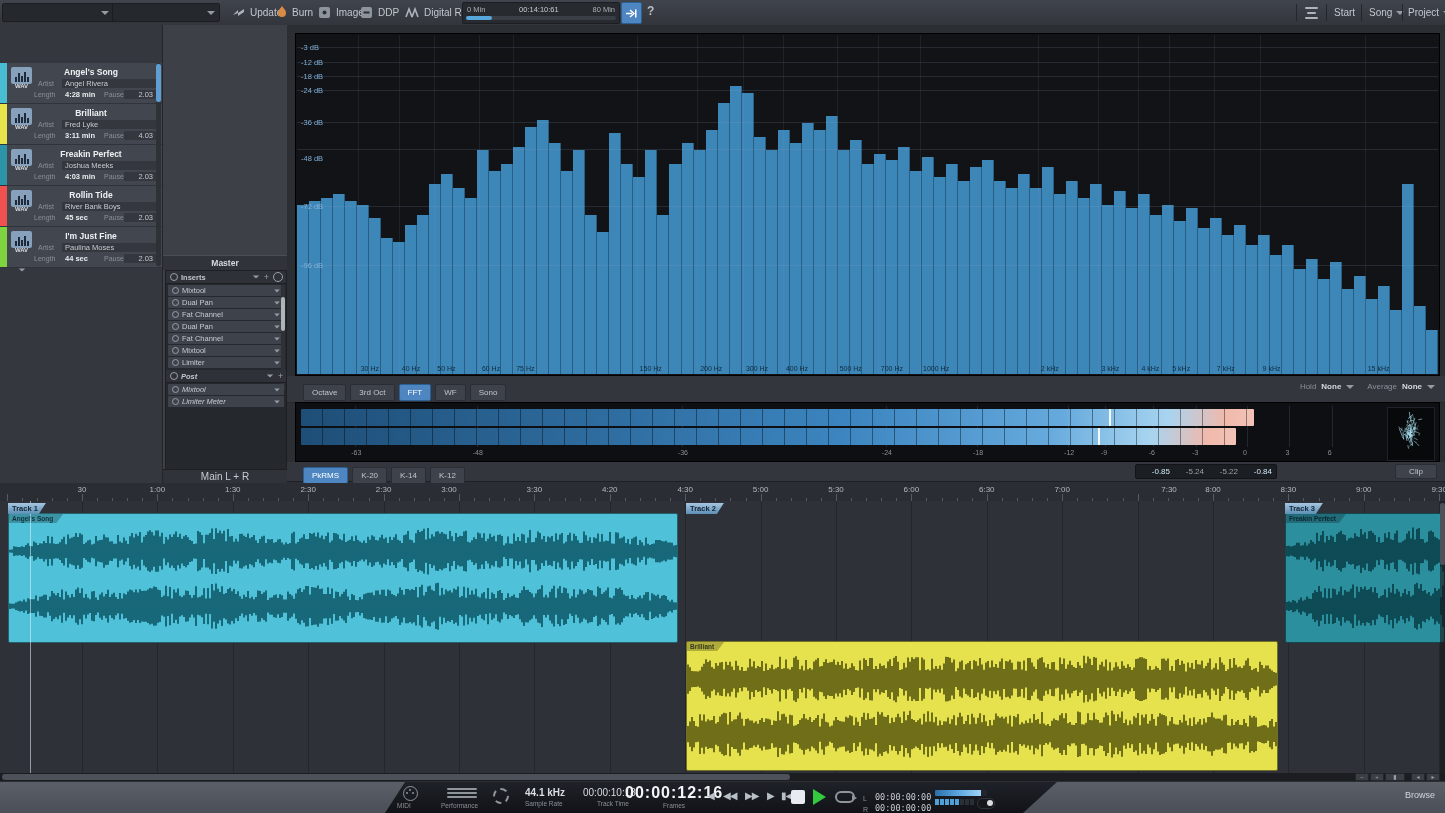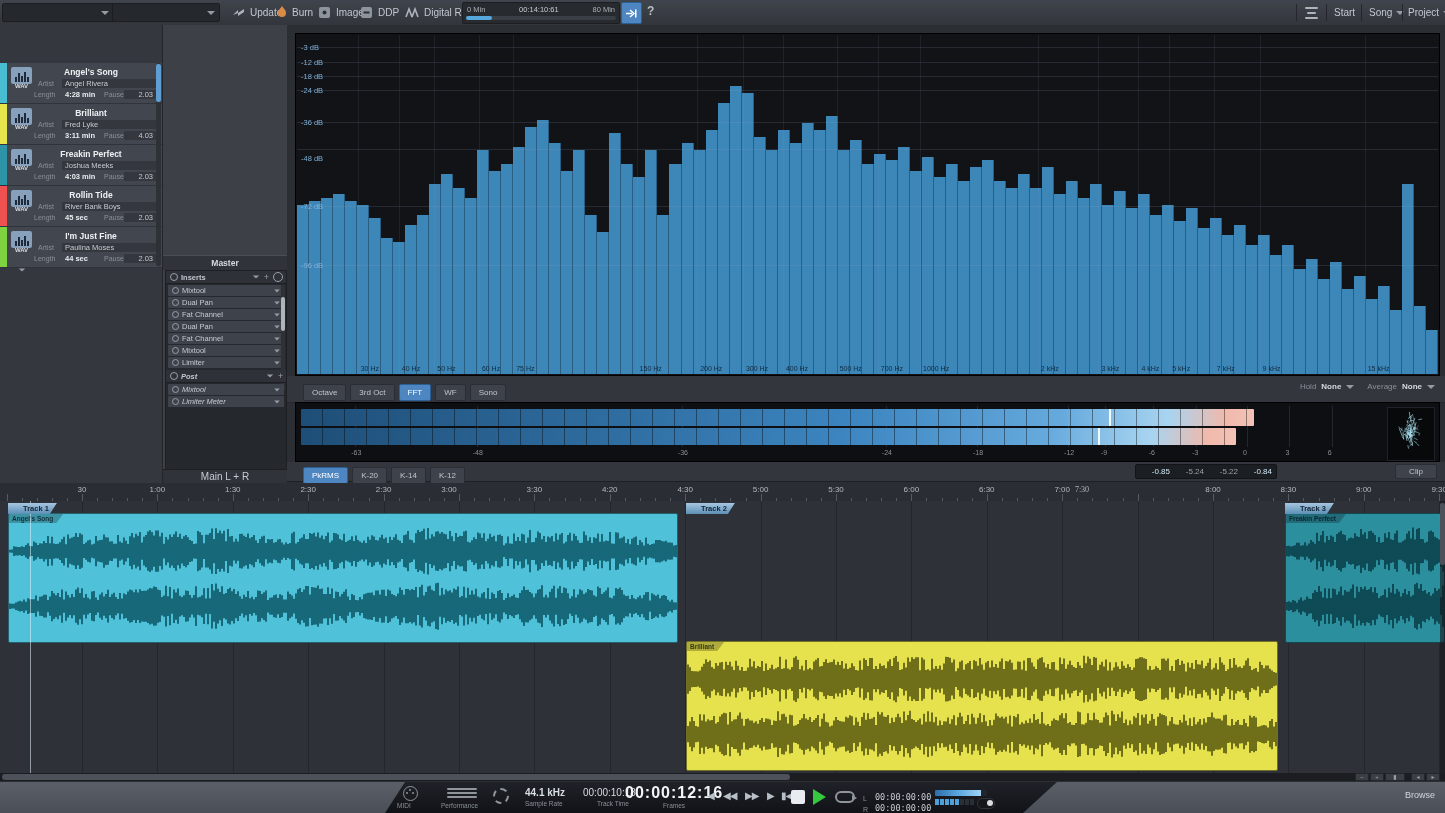--- a/index.html
+++ b/index.html
@@ -107,21 +107,21 @@
             border-radius:2px;font-size:8px;color:#c2c7ce;text-align:center;line-height:13px;}
 
   
   #ruler{position:absolute;left:0;top:483px;width:1445px;height:18px;background:#2a2d33;border-bottom:1px solid #17191c;}
   .ruler-lbl{position:absolute;top:2px;width:34px;margin-left:-17px;text-align:center;font-size:8px;color:#b4bac1;}
   .tick{position:absolute;bottom:0;width:1px;background:#545962;}
 
   
   #arrange{position:absolute;left:0;top:501px;width:1445px;height:272px;background:#2e3138;overflow:hidden;}
   .grid-line{position:absolute;top:0;bottom:0;width:1px;background:rgba(0,0,0,.22);}
-  .track-tab{position:absolute;top:2px;height:11px;padding:0 8px 0 15px;font-size:7.5px;font-weight:bold;color:#132334;
+  .track-tab{position:absolute;top:2px;height:11px;padding:0 8px 0 4px;font-size:7.5px;font-weight:bold;color:#132334;
              background:linear-gradient(#a6c6e0,#5d8fb6);clip-path:polygon(0 0,100% 0,calc(100% - 7px) 100%,0 100%);
              line-height:11px;}
   .clip{position:absolute;height:130px;border:1px solid rgba(0,0,0,.5);border-radius:2px;box-sizing:border-box;overflow:hidden;}
   .clip-name{position:absolute;left:0;top:0;height:9px;padding:0 10px 0 3px;background:rgba(0,0,0,.24);
              clip-path:polygon(0 0,100% 0,calc(100% - 7px) 100%,0 100%);font-size:6.5px;font-weight:bold;
              color:rgba(0,10,20,.72);line-height:9px;white-space:nowrap;}
   #playhead{position:absolute;left:30px;top:0;bottom:0;width:1px;background:rgba(230,242,252,.55);}
   #hscroll{position:absolute;left:0;top:773px;width:1445px;height:8px;background:#1b1d21;}
   #hscroll-thumb{position:absolute;left:2px;top:1px;width:788px;height:6px;background:#4c515a;border-radius:3px;}
   .zoom-btn{position:absolute;top:0;width:14px;height:8px;background:#3a3e45;border:1px solid #24262b;box-sizing:border-box;
@@ -748,21 +748,21 @@
       <div class="ruler-lbl" style="left: 383.6px;">2:30</div>
       <div class="ruler-lbl" style="left: 449px;">3:00</div>
       <div class="ruler-lbl" style="left: 534.4px;">3:30</div>
       <div class="ruler-lbl" style="left: 609.8px;">4:20</div>
       <div class="ruler-lbl" style="left: 685.2px;">4:30</div>
       <div class="ruler-lbl" style="left: 760.6px;">5:00</div>
       <div class="ruler-lbl" style="left: 836px;">5:30</div>
       <div class="ruler-lbl" style="left: 911.4px;">6:00</div>
       <div class="ruler-lbl" style="left: 986.8px;">6:30</div>
       <div class="ruler-lbl" style="left: 1062.2px;">7:00</div>
-      <div class="ruler-lbl" style="left: 1082px; font-family: Liberation Serif, serif;">7:30</div>
+      <div class="ruler-lbl" style="left: 1169px;">7:30</div>
       <div class="ruler-lbl" style="left: 1213px;">8:00</div>
       <div class="ruler-lbl" style="left: 1288.4px;">8:30</div>
       <div class="ruler-lbl" style="left: 1363.8px;">9:00</div>
       <div class="ruler-lbl" style="left: 1439.2px;">9:30</div>
       <div class="tick" style="left: 6.6px; height: 7px;"></div>
       <div class="tick" style="left: 21.68px; height: 3px;"></div>
       <div class="tick" style="left: 36.76px; height: 3px;"></div>
       <div class="tick" style="left: 51.84px; height: 3px;"></div>
       <div class="tick" style="left: 66.92px; height: 3px;"></div>
       <div class="tick" style="left: 82px; height: 7px;"></div>

